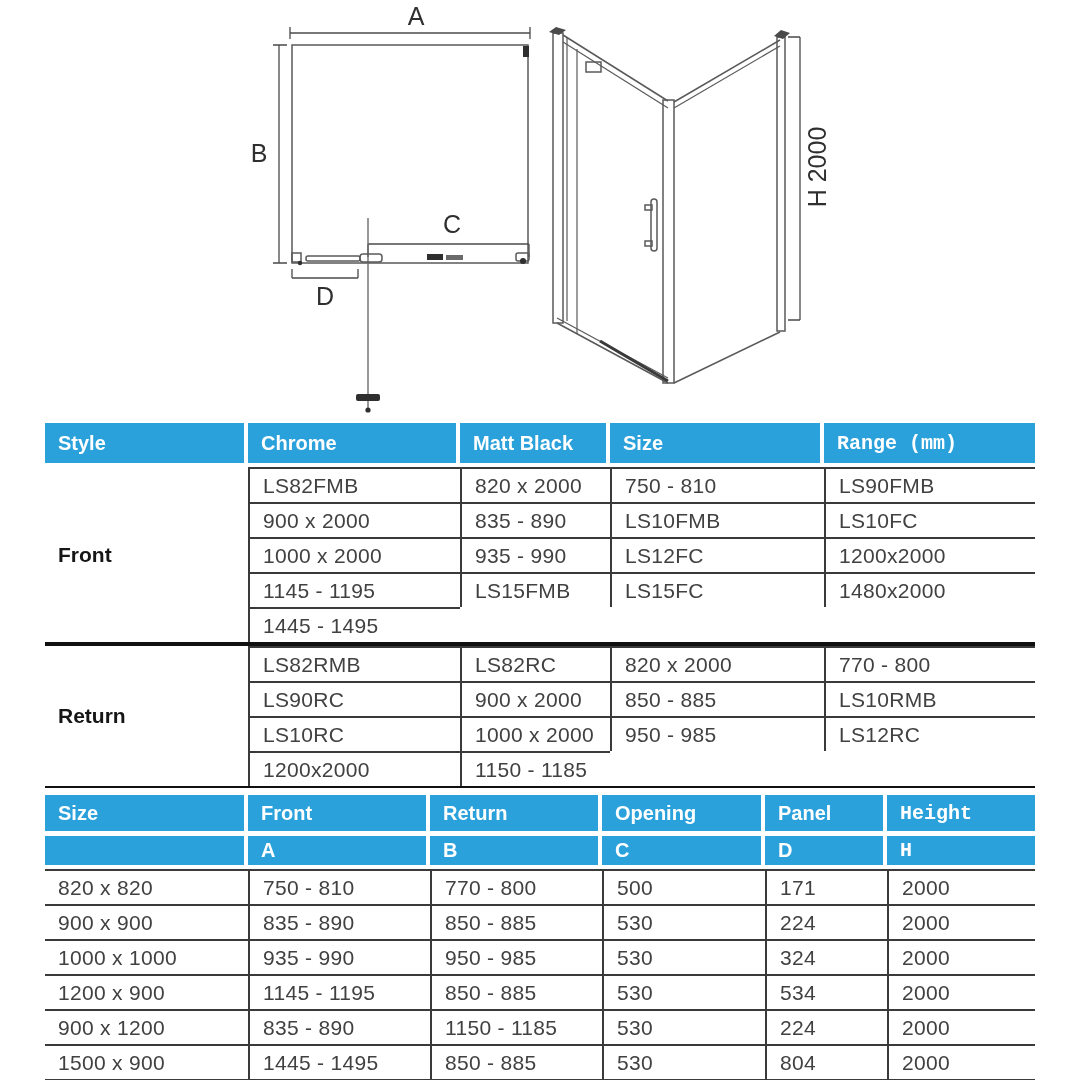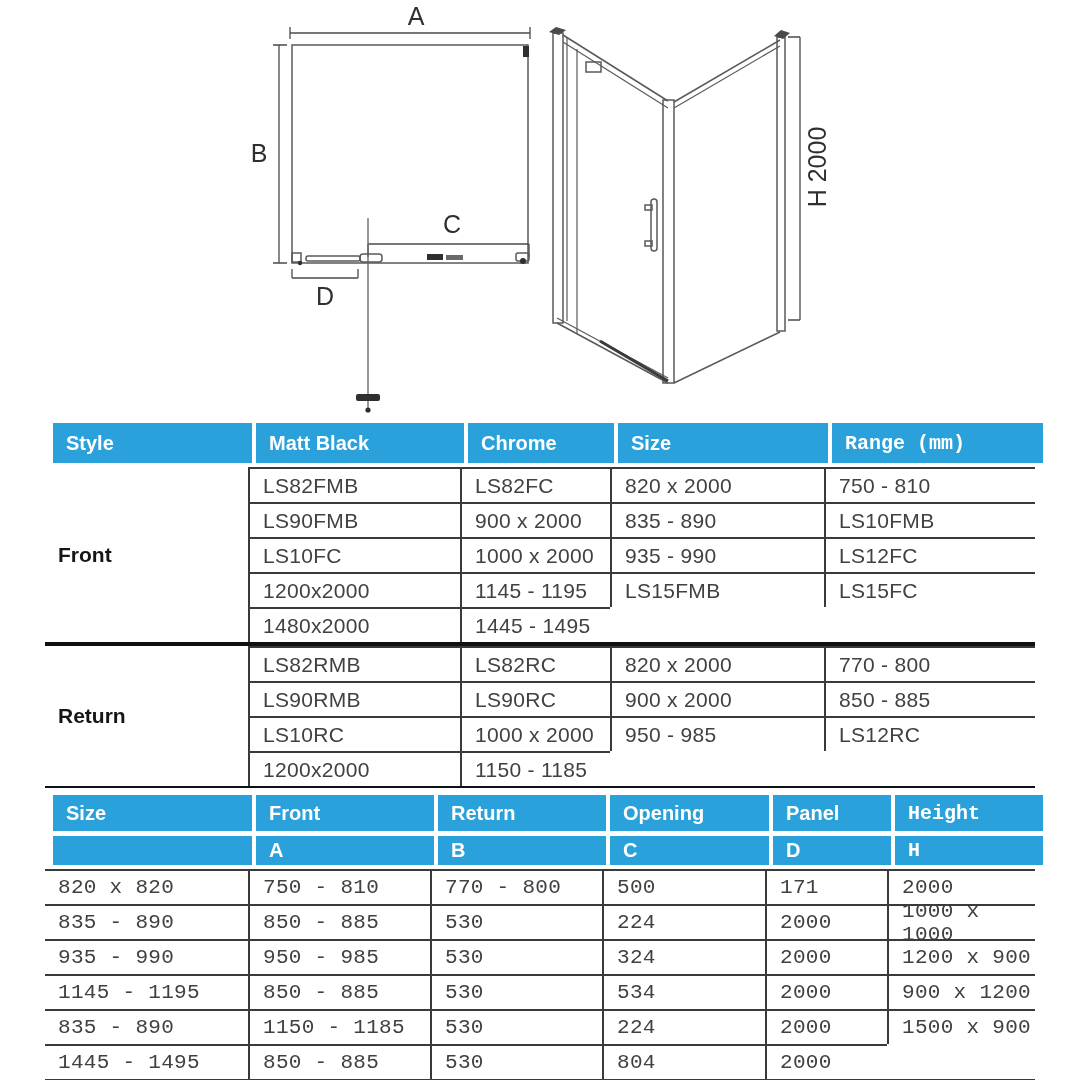--- a/index.html
+++ b/index.html
@@ -11,21 +11,21 @@
   html,body{margin:0;padding:0;background:#fff;}
   body{font-family:"Liberation Sans", sans-serif;}
   .canvas{position:relative;width:1080px;height:1080px;background:#fff;overflow:hidden;}
 
   
   .diagram{position:absolute;left:0;top:0;}
   .dim-text{font-family:"Liberation Sans", sans-serif;font-size:25px;fill:#2f2f2f;}
 
   
   .tbl{position:absolute;left:45px;width:990px;}
-  .thead{display:grid;margin-left:8px;}
+  .thead{display:grid;}
   .th{
     background:var(--blue);color:#fff;font-weight:700;font-size:20px;
     display:flex;align-items:center;padding-left:13px;box-sizing:border-box;
     border-right:4px solid #fff;
   }
   .th:last-child{border-right:none;font-family:Liberation Mono, monospace;}
   .td{
     font-size:21px;color:var(--text);letter-spacing:.3px;
     display:flex;align-items:center;padding-left:13px;box-sizing:border-box;
     border-top:2px solid var(--line);
@@ -42,21 +42,21 @@
     font-weight:700;font-size:21px;color:#161616;box-sizing:border-box;
   }
   .span5{grid-row:1 / span 5;}
   .span4{grid-row:1 / span 4;}
 
   
   .t2{top:795px;border-bottom:2px solid var(--line);}
   .t2 .thead{grid-template-columns:203px 182px 172px 163px 122px 148px;}
   .t2 .thead-main{height:36px;margin-bottom:5px;}
   .t2 .thead-sub{height:29px;margin-bottom:4px;}
-  .t2 .tbody{display:grid;grid-template-columns:203px 182px 172px 163px 122px 148px;grid-auto-rows:35px;font-family:Liberation Mono, monospace;}
+  .t2 .tbody{display:grid;grid-template-columns:203px 182px 172px 163px 122px 148px;grid-auto-rows:35px;}
   .t2 .tbody .td:not(:nth-child(6n+1)){border-left:2px solid var(--line);}
 </style>
 </head>
 <body>
 
 <div class="canvas">
 
   <svg class="diagram" width="1080" height="420" viewBox="0 0 1080 420">
 
     <g stroke="#5a5a5a" fill="none" stroke-width="1.5">
@@ -125,30 +125,29 @@
 
       <path d="M800 37 V320" stroke="#4a4a4a" stroke-width="1.3"></path>
       <path d="M788 37 H800 M788 320 H800" stroke="#4a4a4a" stroke-width="1.3"></path>
     </g>
     <text class="dim-text" font-size="27" transform="translate(826 167) rotate(-90)" text-anchor="middle">H 2000</text>
   </svg>
 
   <div class="tbl t1">
     <div class="thead">
       <div class="th">Style</div>
+      <div class="th">Chrome</div>
       <div class="th">Matt Black</div>
-      <div class="th">Chrome</div>
       <div class="th">Size</div>
       <div class="th">Range (mm)</div>
     </div>
 
     <div class="tsec">
       <div class="style-cell span5">Front</div>
       <div class="td">LS82FMB</div>
-      <div class="td">LS82FC</div>
       <div class="td">820 x 2000</div>
       <div class="td">750 - 810</div>
       <div class="td">LS90FMB</div>
       <div class="td">900 x 2000</div>
       <div class="td">835 - 890</div>
       <div class="td">LS10FMB</div>
       <div class="td">LS10FC</div>
       <div class="td">1000 x 2000</div>
       <div class="td">935 - 990</div>
       <div class="td">LS12FC</div>
@@ -159,24 +158,24 @@
       <div class="td">1480x2000</div>
       <div class="td">1445 - 1495</div>
     </div>
 
     <div class="tsec tsec-return">
       <div class="style-cell span4">Return</div>
       <div class="td">LS82RMB</div>
       <div class="td">LS82RC</div>
       <div class="td">820 x 2000</div>
       <div class="td">770 - 800</div>
-      <div class="td">LS90RMB</div>
       <div class="td">LS90RC</div>
       <div class="td">900 x 2000</div>
       <div class="td">850 - 885</div>
+      <div class="td">LS10RMB</div>
       <div class="td">LS10RC</div>
       <div class="td">1000 x 2000</div>
       <div class="td">950 - 985</div>
       <div class="td">LS12RC</div>
       <div class="td">1200x2000</div>
       <div class="td">1150 - 1185</div>
     </div>
   </div>
 
   <div class="tbl t2">
@@ -196,20 +195,21 @@
       <div class="th">D</div>
       <div class="th">H</div>
     </div>
     <div class="tbody">
       <div class="td">820 x 820</div>
       <div class="td">750 - 810</div>
       <div class="td">770 - 800</div>
       <div class="td">500</div>
       <div class="td">171</div>
       <div class="td">2000</div>
+      <div class="td">900 x 900</div>
       <div class="td">835 - 890</div>
       <div class="td">850 - 885</div>
       <div class="td">530</div>
       <div class="td">224</div>
       <div class="td">2000</div>
       <div class="td">1000 x 1000</div>
       <div class="td">935 - 990</div>
       <div class="td">950 - 985</div>
       <div class="td">530</div>
       <div class="td">324</div>

